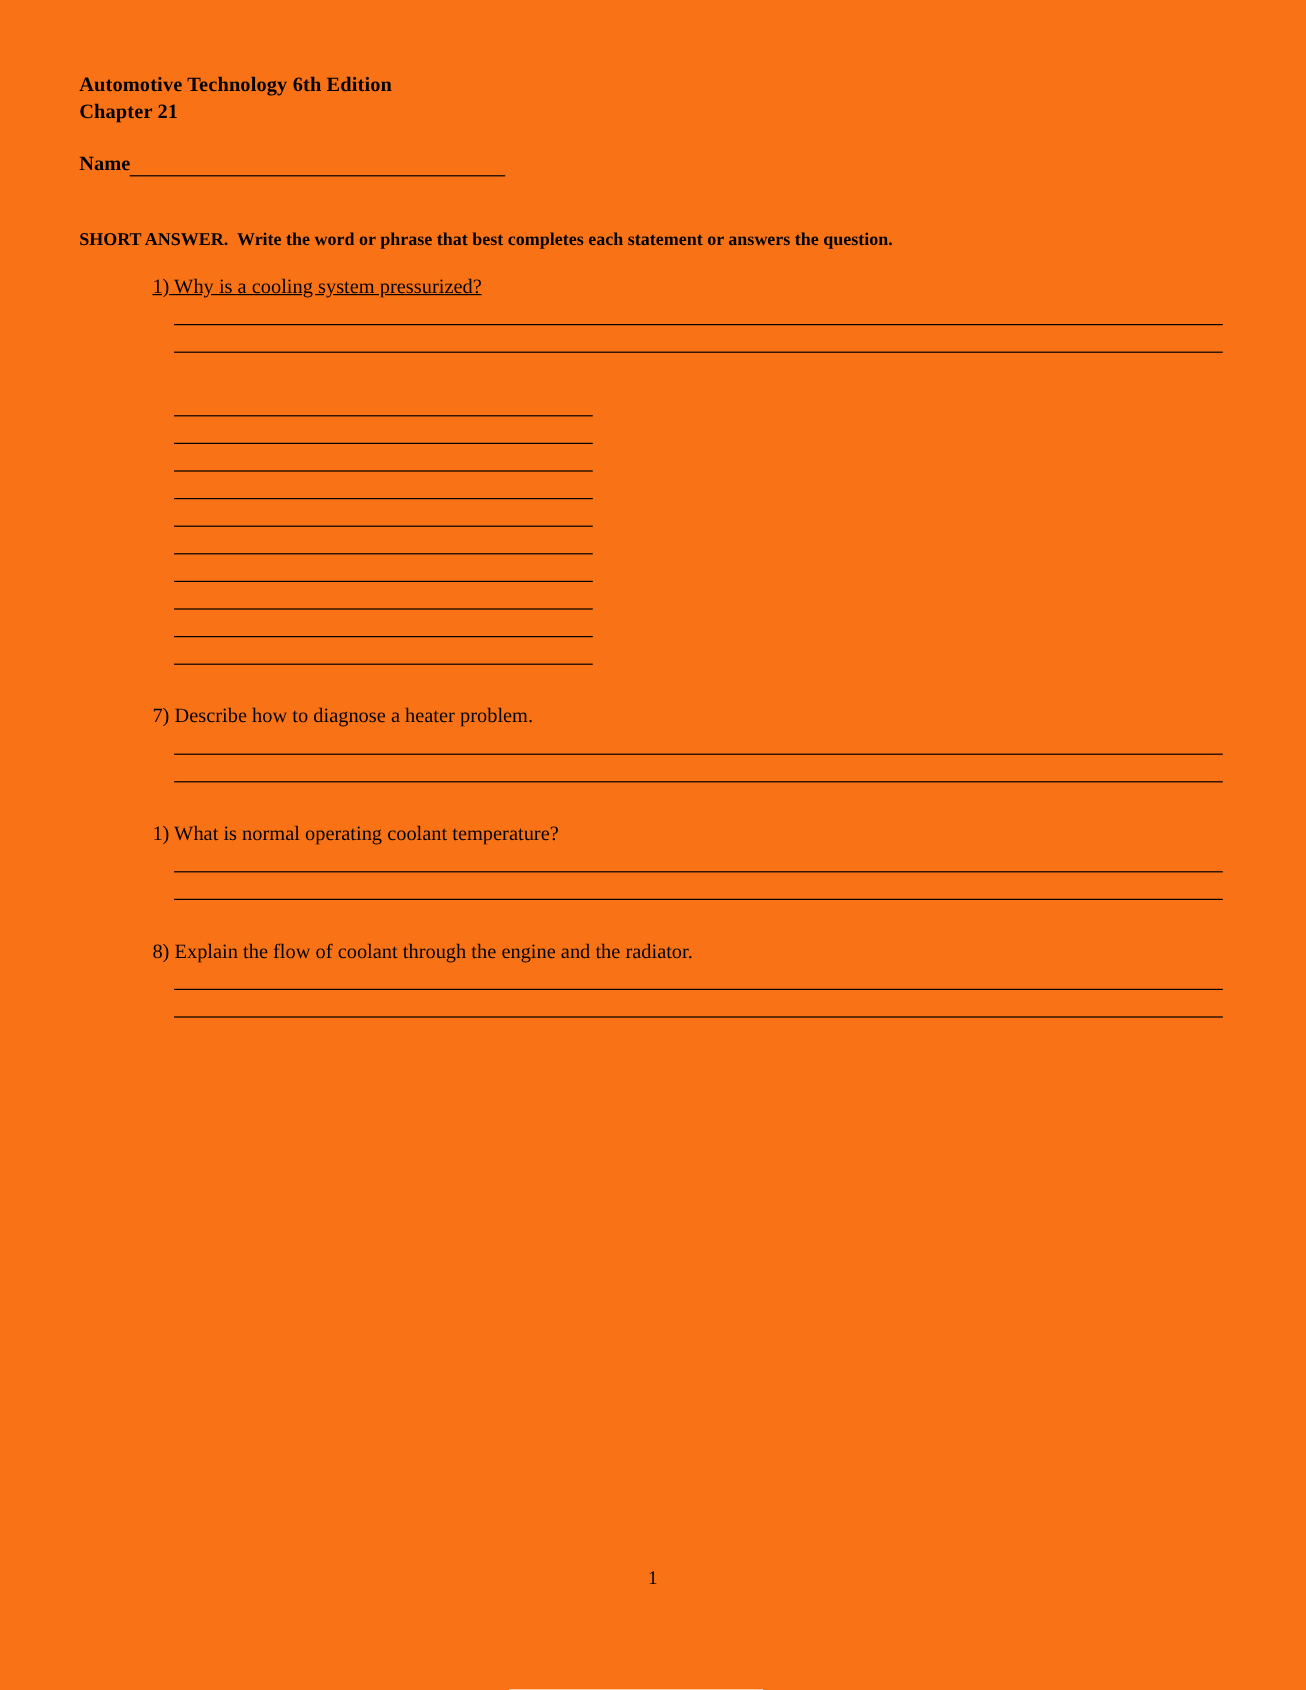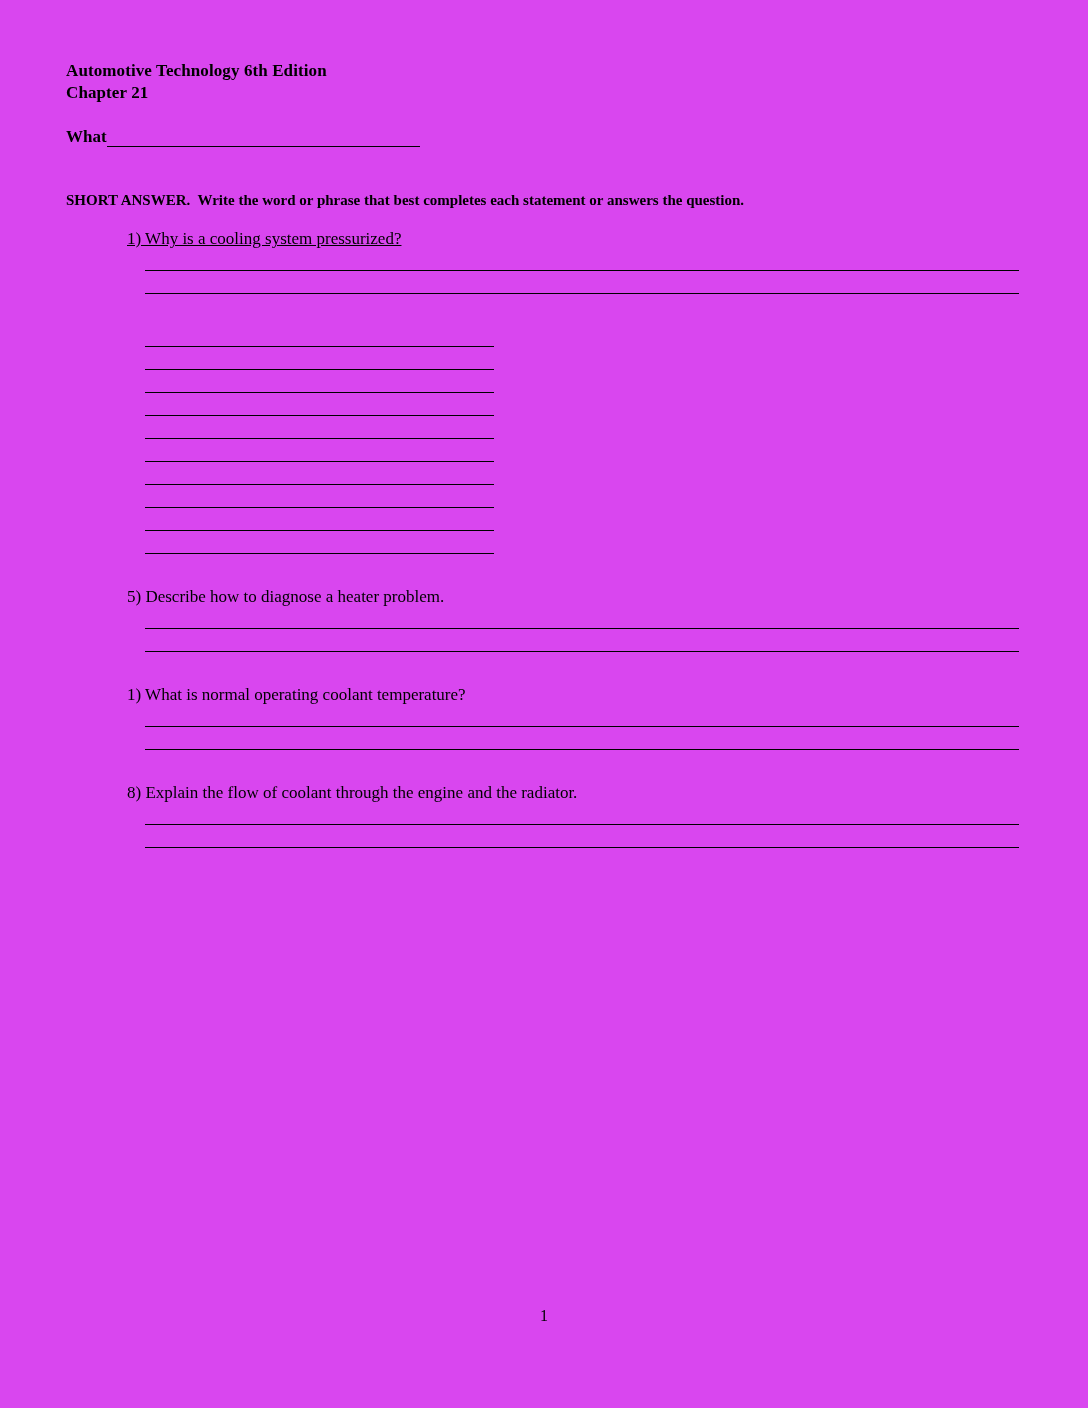--- a/index.html
+++ b/index.html
@@ -4,21 +4,21 @@
 <style>
   * { margin: 0; padding: 0; box-sizing: border-box; }
   html, body { background: #ffffff; }
   body {
     width: 1088px; height: 1408px;
     position: relative;
     font-family: "Liberation Serif", "DejaVu Serif", serif;
     color: #000000;
     overflow: hidden;
   }
-  .page { position: absolute; inset: 0; background: #d946ef; }
+  .page { position: absolute; inset: 0; background: #f97316; }
   .content { padding: 60px 68px 0 66px; }
 
   .header-title, .header-subtitle {
     font-size: 17px; line-height: 22px; font-weight: 600;
     letter-spacing: 0.1px;
   }
 
   .name-row { margin-top: 22px; display: flex; align-items: flex-end; height: 21px; }
   .name-label { font-size: 17px; line-height: 21px; font-weight: 600; }
   .name-underline { width: 313px; height: 21px; border-bottom: 1.5px solid #000; }
@@ -46,21 +46,21 @@
 </head>
 <body>
 
 <div class="page">
   <div class="content">
 
     <div class="header-title">Automotive Technology 6th Edition</div>
     <div class="header-subtitle">Chapter 21</div>
 
     <div class="name-row">
-      <span class="name-label">What</span>
+      <span class="name-label">Name</span>
       <span class="name-underline"></span>
     </div>
 
     <div class="instructions">SHORT ANSWER.  Write the word or phrase that best completes each statement or answers the question.</div>
 
     <div id="questions">
         <div class="question first">
           <div class="q-text">1) Why is a cooling system pressurized?</div>
           <div class="answers wide">
             <div class="answer-line"></div>
@@ -75,21 +75,21 @@
             <div class="answer-line"></div>
             <div class="answer-line"></div>
             <div class="answer-line"></div>
             <div class="answer-line"></div>
             <div class="answer-line"></div>
             <div class="answer-line"></div>
             <div class="answer-line"></div>
           </div>
         </div>
         <div class="question">
-          <div class="q-text">5) Describe how to diagnose a heater problem.</div>
+          <div class="q-text">7) Describe how to diagnose a heater problem.</div>
           <div class="answers wide">
             <div class="answer-line"></div>
             <div class="answer-line"></div>
           </div>
         </div>
         <div class="question">
           <div class="q-text">1) What is normal operating coolant temperature?</div>
           <div class="answers wide">
             <div class="answer-line"></div>
             <div class="answer-line"></div>

